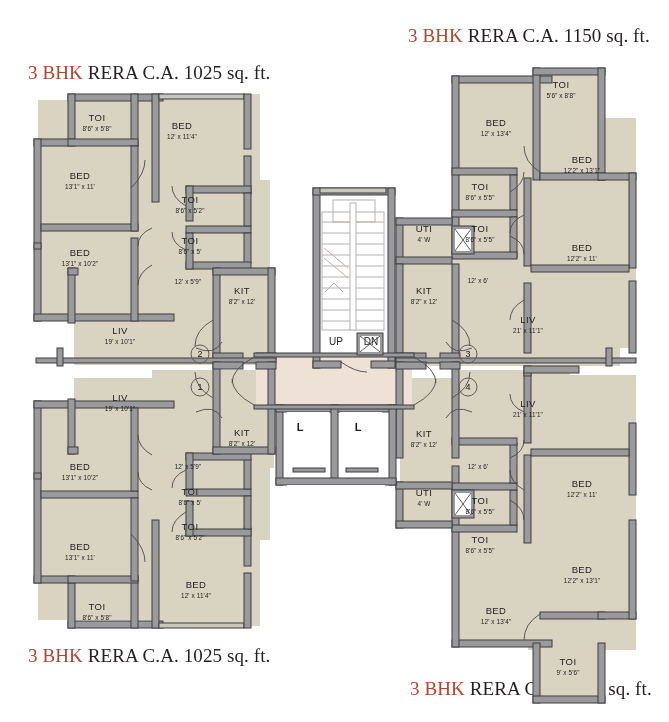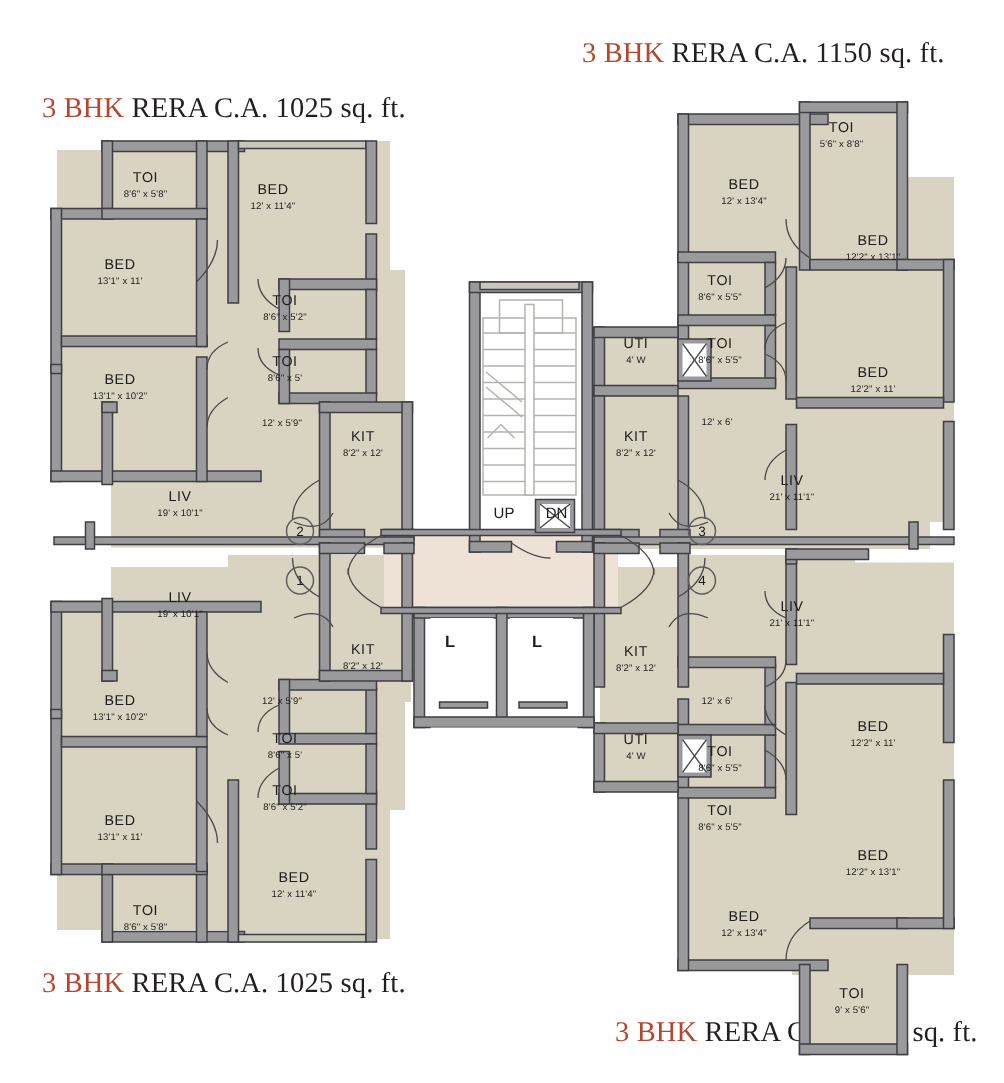--- a/index.html
+++ b/index.html
@@ -20,21 +20,21 @@
     font-family: "Liberation Serif", serif;
     font-size: 19px;
     color: #231f20;
     white-space: nowrap;
     letter-spacing: 0.1px;
   }
   .title-label .bhk {
     color: #b8442e;
   }
   #title-tl { left: 28px;  top: 62px; }
-  #title-tr { left: 388px; top: 25px; font-family: Liberation Serif, serif; }
+  #title-tr { left: 408px; top: 25px; font-family: Liberation Serif, serif; }
   #title-bl { left: 28px;  top: 645px; }
   #title-br { left: 410px; top: 678px; }
 
   svg#plan-svg {
     position: absolute;
     left: 0;
     top: 0;
     width: 669px;
     height: 722px;
   }

